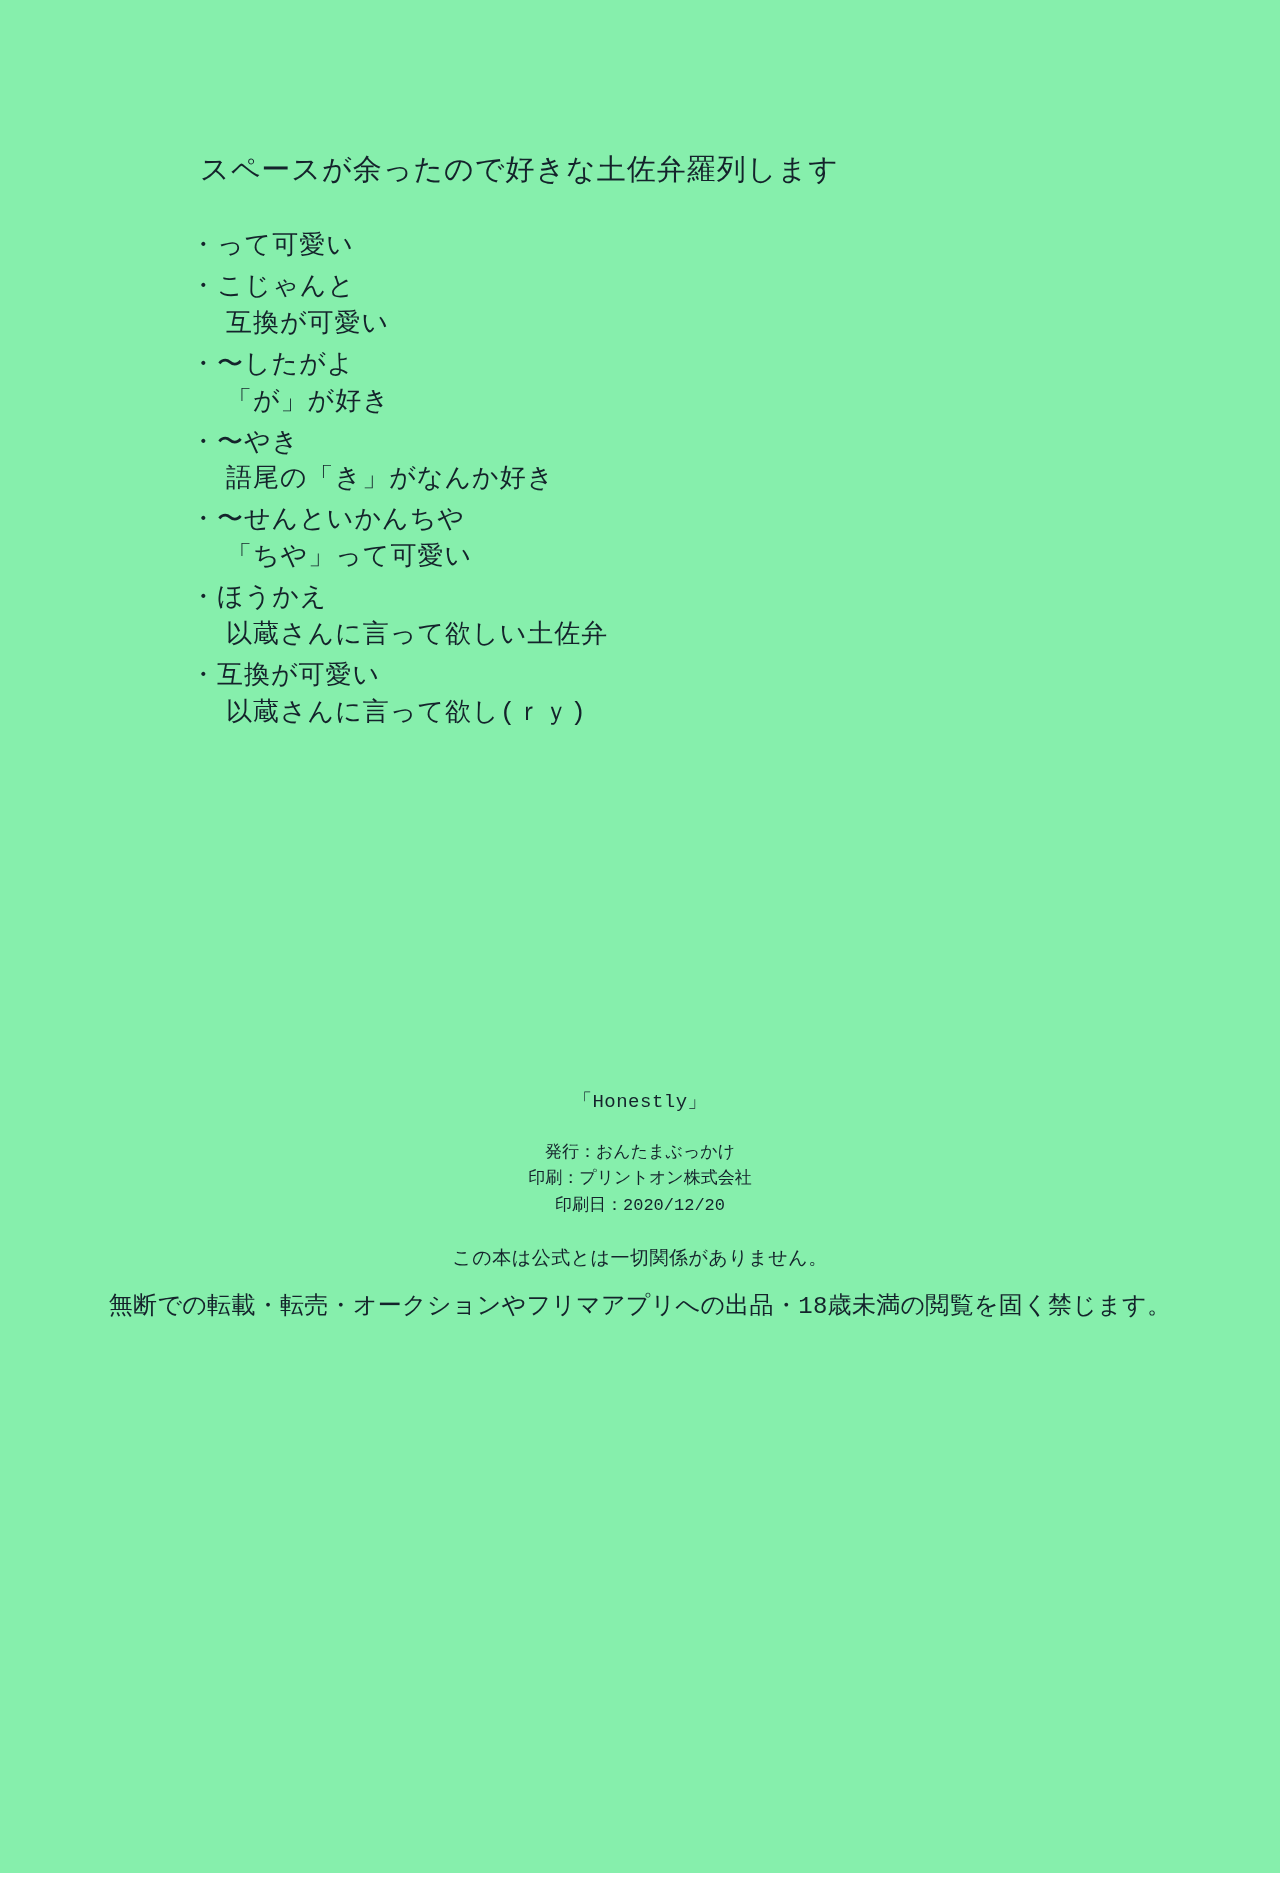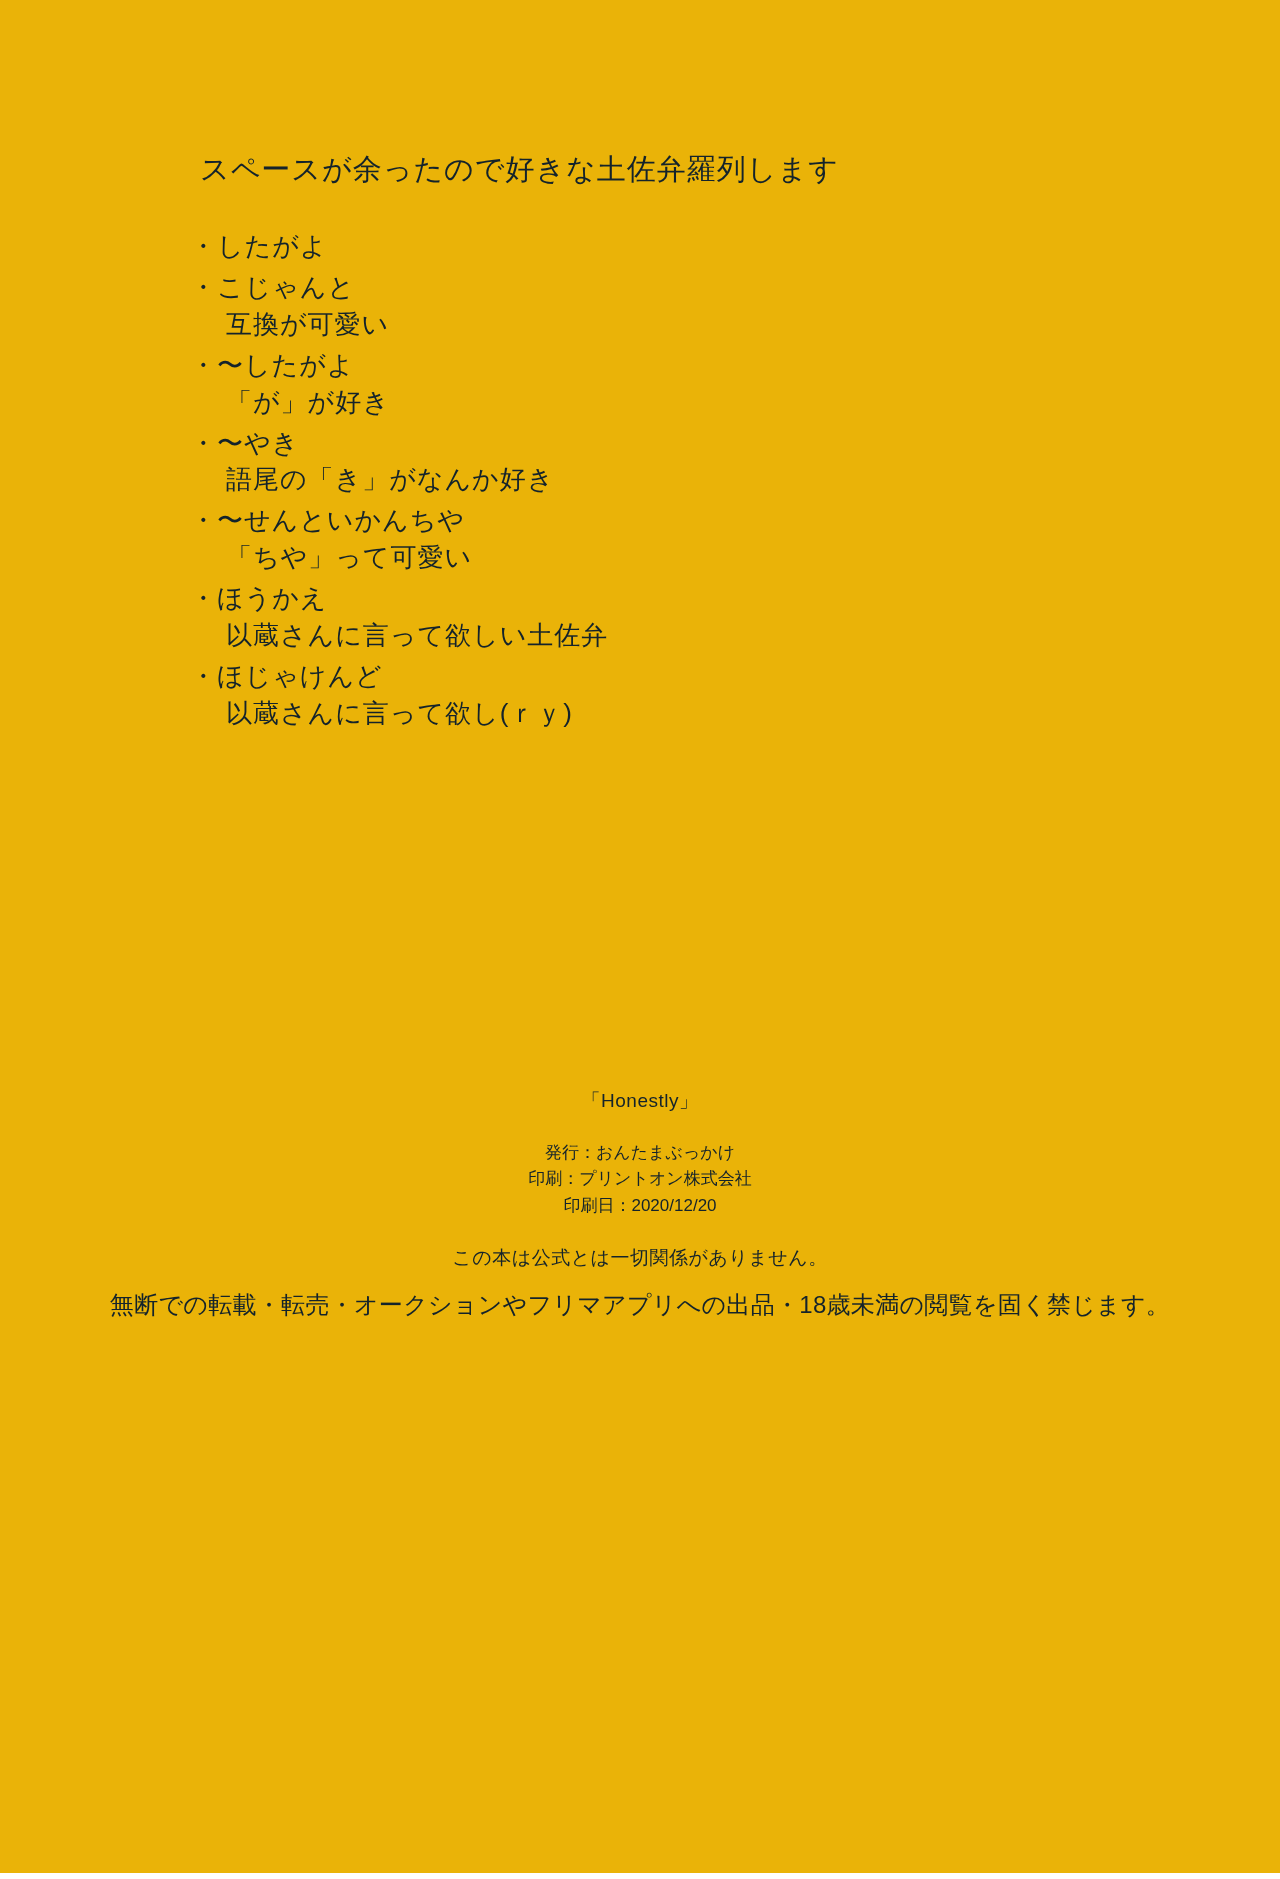--- a/index.html
+++ b/index.html
@@ -11,21 +11,22 @@
     height: 1879px;
     background: #ffffff;
     font-family: "Liberation Sans", sans-serif;
     color: #1a1a1a;
     position: relative;
     overflow: hidden;
   }
   .page {
     position: absolute;
     inset: 0;
-    background: #eab308;
+    background: #86efac;
+    font-family: Liberation Mono, monospace;
   }
   
   .top-section {
     position: absolute;
     left: 190px;
     top: 150px;
     width: 940px;
   }
   .heading {
     font-size: 29px;
@@ -103,21 +104,21 @@
 </style>
 </head>
 <body>
 
 <div class="page">
 
   <div class="top-section">
     <h1 class="heading">スペースが余ったので好きな土佐弁羅列します</h1>
 
     <div class="entry">
-      <p class="entry-term">・したがよ</p>
+      <p class="entry-term">・って可愛い</p>
     </div>
     <div class="entry">
       <p class="entry-term">・こじゃんと</p>
       <p class="entry-gloss">互換が可愛い</p>
     </div>
     <div class="entry">
       <p class="entry-term">・〜したがよ</p>
       <p class="entry-gloss">「が」が好き</p>
     </div>
     <div class="entry">
@@ -126,21 +127,21 @@
     </div>
     <div class="entry">
       <p class="entry-term">・〜せんといかんちや</p>
       <p class="entry-gloss">「ちや」って可愛い</p>
     </div>
     <div class="entry">
       <p class="entry-term">・ほうかえ</p>
       <p class="entry-gloss">以蔵さんに言って欲しい土佐弁</p>
     </div>
     <div class="entry">
-      <p class="entry-term">・ほじゃけんど</p>
+      <p class="entry-term">・互換が可愛い</p>
       <p class="entry-gloss">以蔵さんに言って欲し(ｒｙ)</p>
     </div>
 
   </div>
 
   <div class="colophon">
     <div class="colophon-title">「Honestly」</div>
 
     <div class="pub-block">
       <div>発行：おんたまぶっかけ</div>

